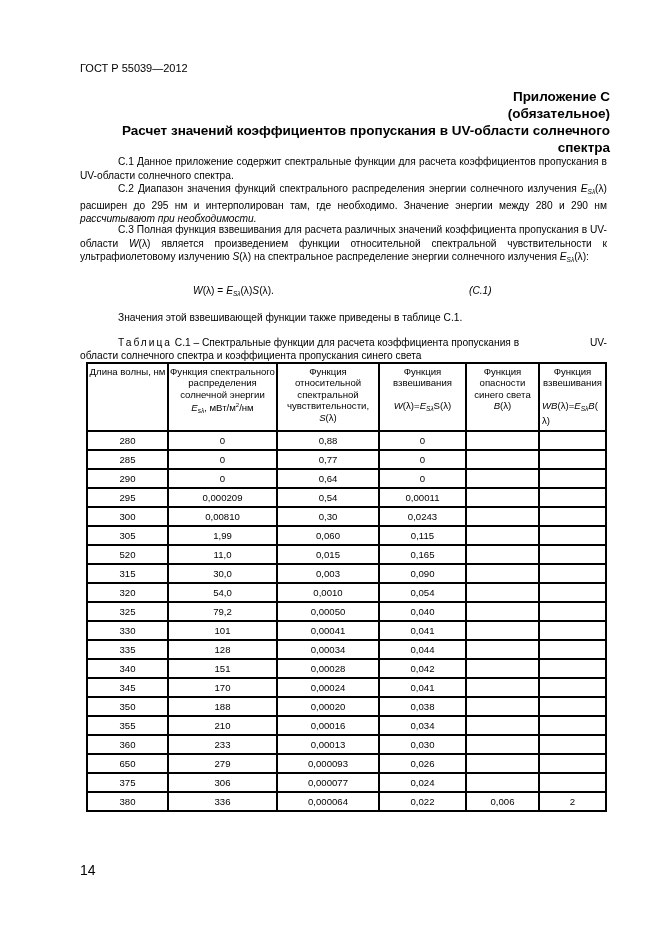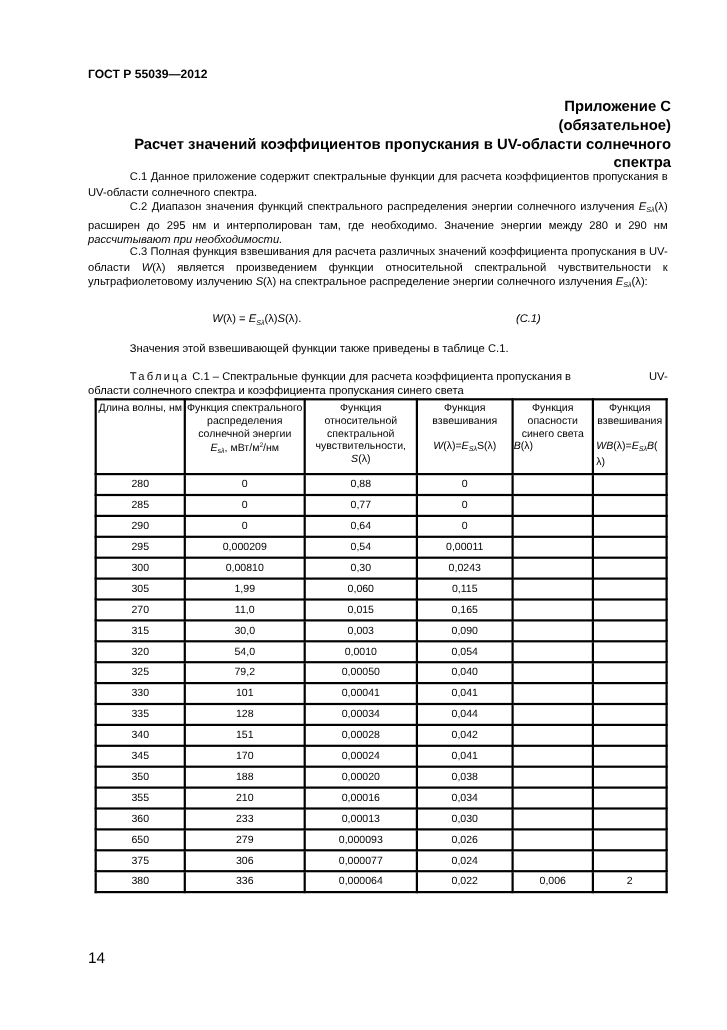--- a/index.html
+++ b/index.html
@@ -1,18 +1,18 @@
 <!DOCTYPE html>
 <html><head>
 <meta charset="utf-8">
 <style>
   html, body { margin:0; padding:0; background:#ffffff; }
   body { width:661px; height:936px; position:relative; overflow:hidden;
          font-family:"Liberation Sans", sans-serif; color:#000; }
-  .doc-code { position:absolute; left:80px; top:62px; font-size:11px; font-weight:bold; }
+  .doc-code { position:absolute; left:80px; top:62px; font-size:11px; font-weight:normal; }
   .title { position:absolute; left:80px; width:530px; text-align:right; font-weight:bold; font-size:13.5px; line-height:17px; }
   .p { position:absolute; left:80px; width:527px; font-size:10.2px; line-height:13.6px; text-align:justify; }
   .ind { text-indent:38px; }
   .it { font-style:italic; }
   sub { font-size:6.5px; vertical-align:-2px; font-style:italic; }
   sup { font-size:6px; }
   .formula { position:absolute; left:193px; top:285px; font-size:10.2px; }
   .formula-num { position:absolute; left:469px; top:285px; font-size:10.2px;font-style:italic; }
   .caption { position:absolute; left:80px; top:337px; width:527px; font-size:10.2px; line-height:12.5px; }
   .caption .spaced { letter-spacing:2px; }
@@ -53,21 +53,21 @@
   <span>области солнечного спектра и коэффициента пропускания синего света</span>
 </div>
 
 <table class="t">
   <thead>
     <tr>
       <th class="c1"><span>Длина волны, нм</span></th>
       <th class="c2"><span>Функция спектрального распределения солнечной энергии</span><br><i>E</i><sub>sλ</sub>, мВт/м<sup>2</sup>/нм</th>
       <th class="c3"><span>Функция относительной спектральной чувствительности,</span><br><i>S</i>(λ)</th>
       <th class="c4"><span>Функция взвешивания</span><br><br><i>W</i>(λ)=<i>E</i><sub>Sλ</sub>S(λ)</th>
-      <th class="c5 left"><span>Функция опасности синего света</span><br><span style="display:block;text-align:left"><i>B</i>(λ)</span></th>
+      <th class="c5 left"><span>Функция опасности синего света</span><br><span style="display:block;text-align:center"><i>B</i>(λ)</span></th>
       <th class="c6"><span>Функция взвешивания</span><br><br><span style="display:block;text-align:left;padding-left:2px"><i>WB</i>(λ)=<i>E</i><sub>Sλ</sub><i>B</i>(<br>λ)</span></th>
     </tr>
   </thead>
   <tbody id="tbody">
       <tr>
         <td class="c1">280</td>
         <td class="c2">0</td>
         <td class="c3">0,88</td>
         <td class="c4">0</td>
         <td class="c5"></td>
@@ -107,21 +107,21 @@
       </tr>
       <tr>
         <td class="c1">305</td>
         <td class="c2">1,99</td>
         <td class="c3">0,060</td>
         <td class="c4">0,115</td>
         <td class="c5"></td>
         <td class="c6"></td>
       </tr>
       <tr>
-        <td class="c1">270</td>
+        <td class="c1">520</td>
         <td class="c2">11,0</td>
         <td class="c3">0,015</td>
         <td class="c4">0,165</td>
         <td class="c5"></td>
         <td class="c6"></td>
       </tr>
       <tr>
         <td class="c1">315</td>
         <td class="c2">30,0</td>
         <td class="c3">0,003</td>

